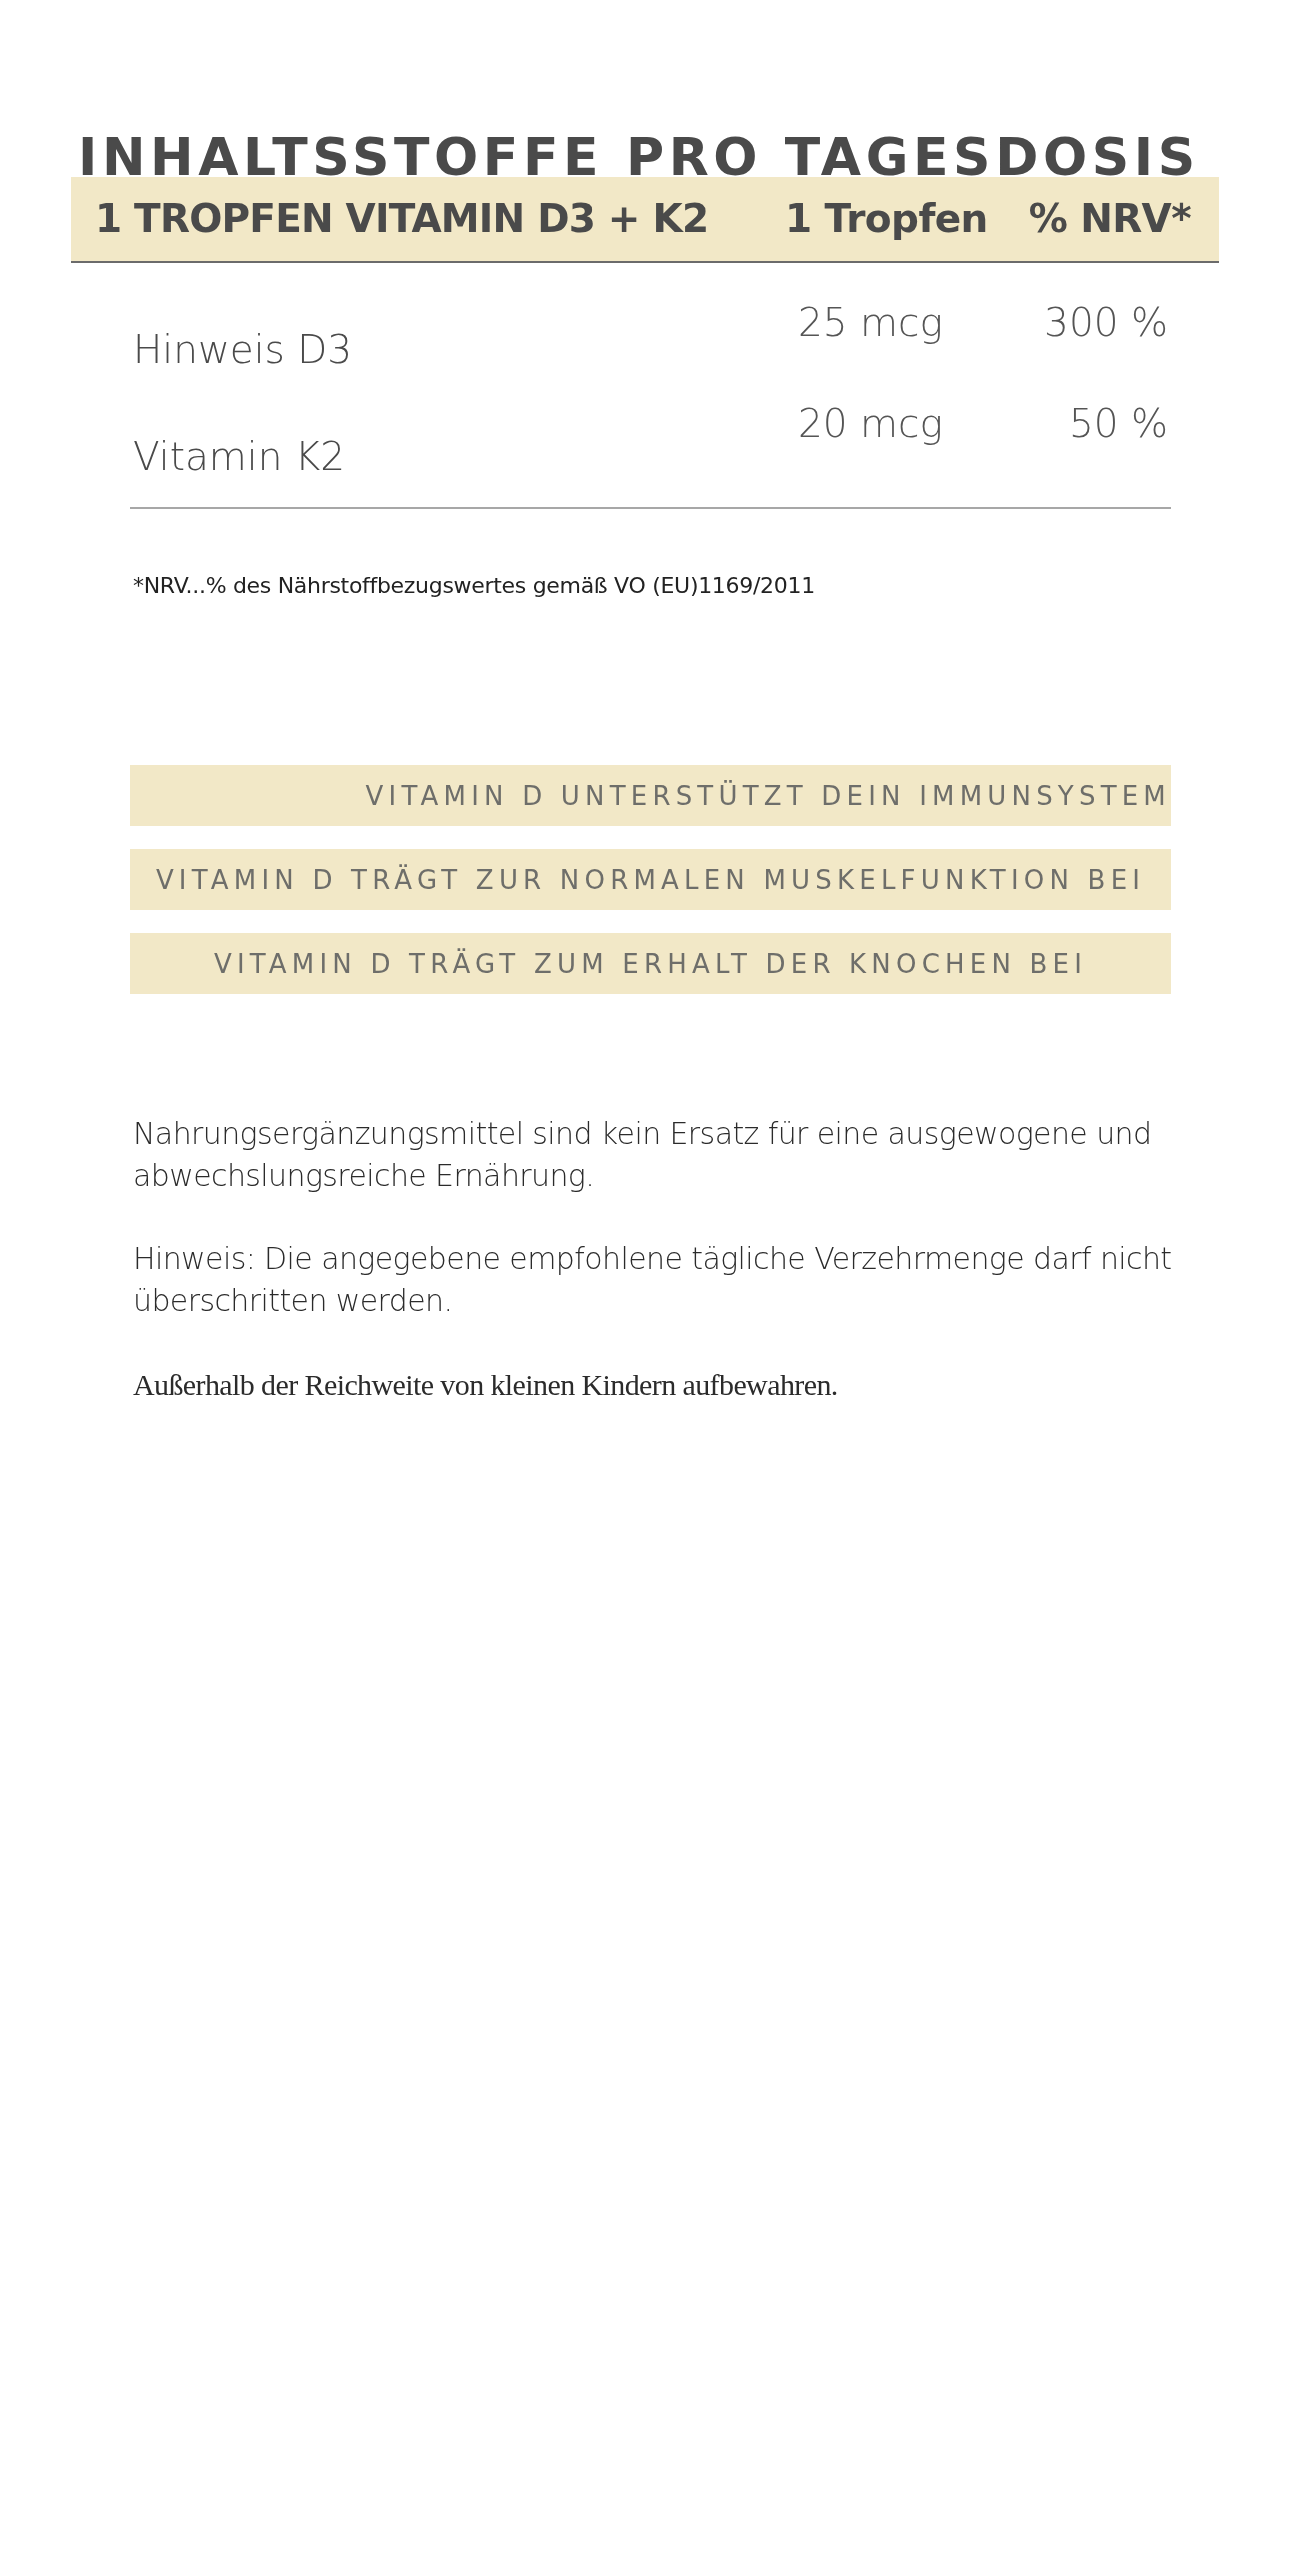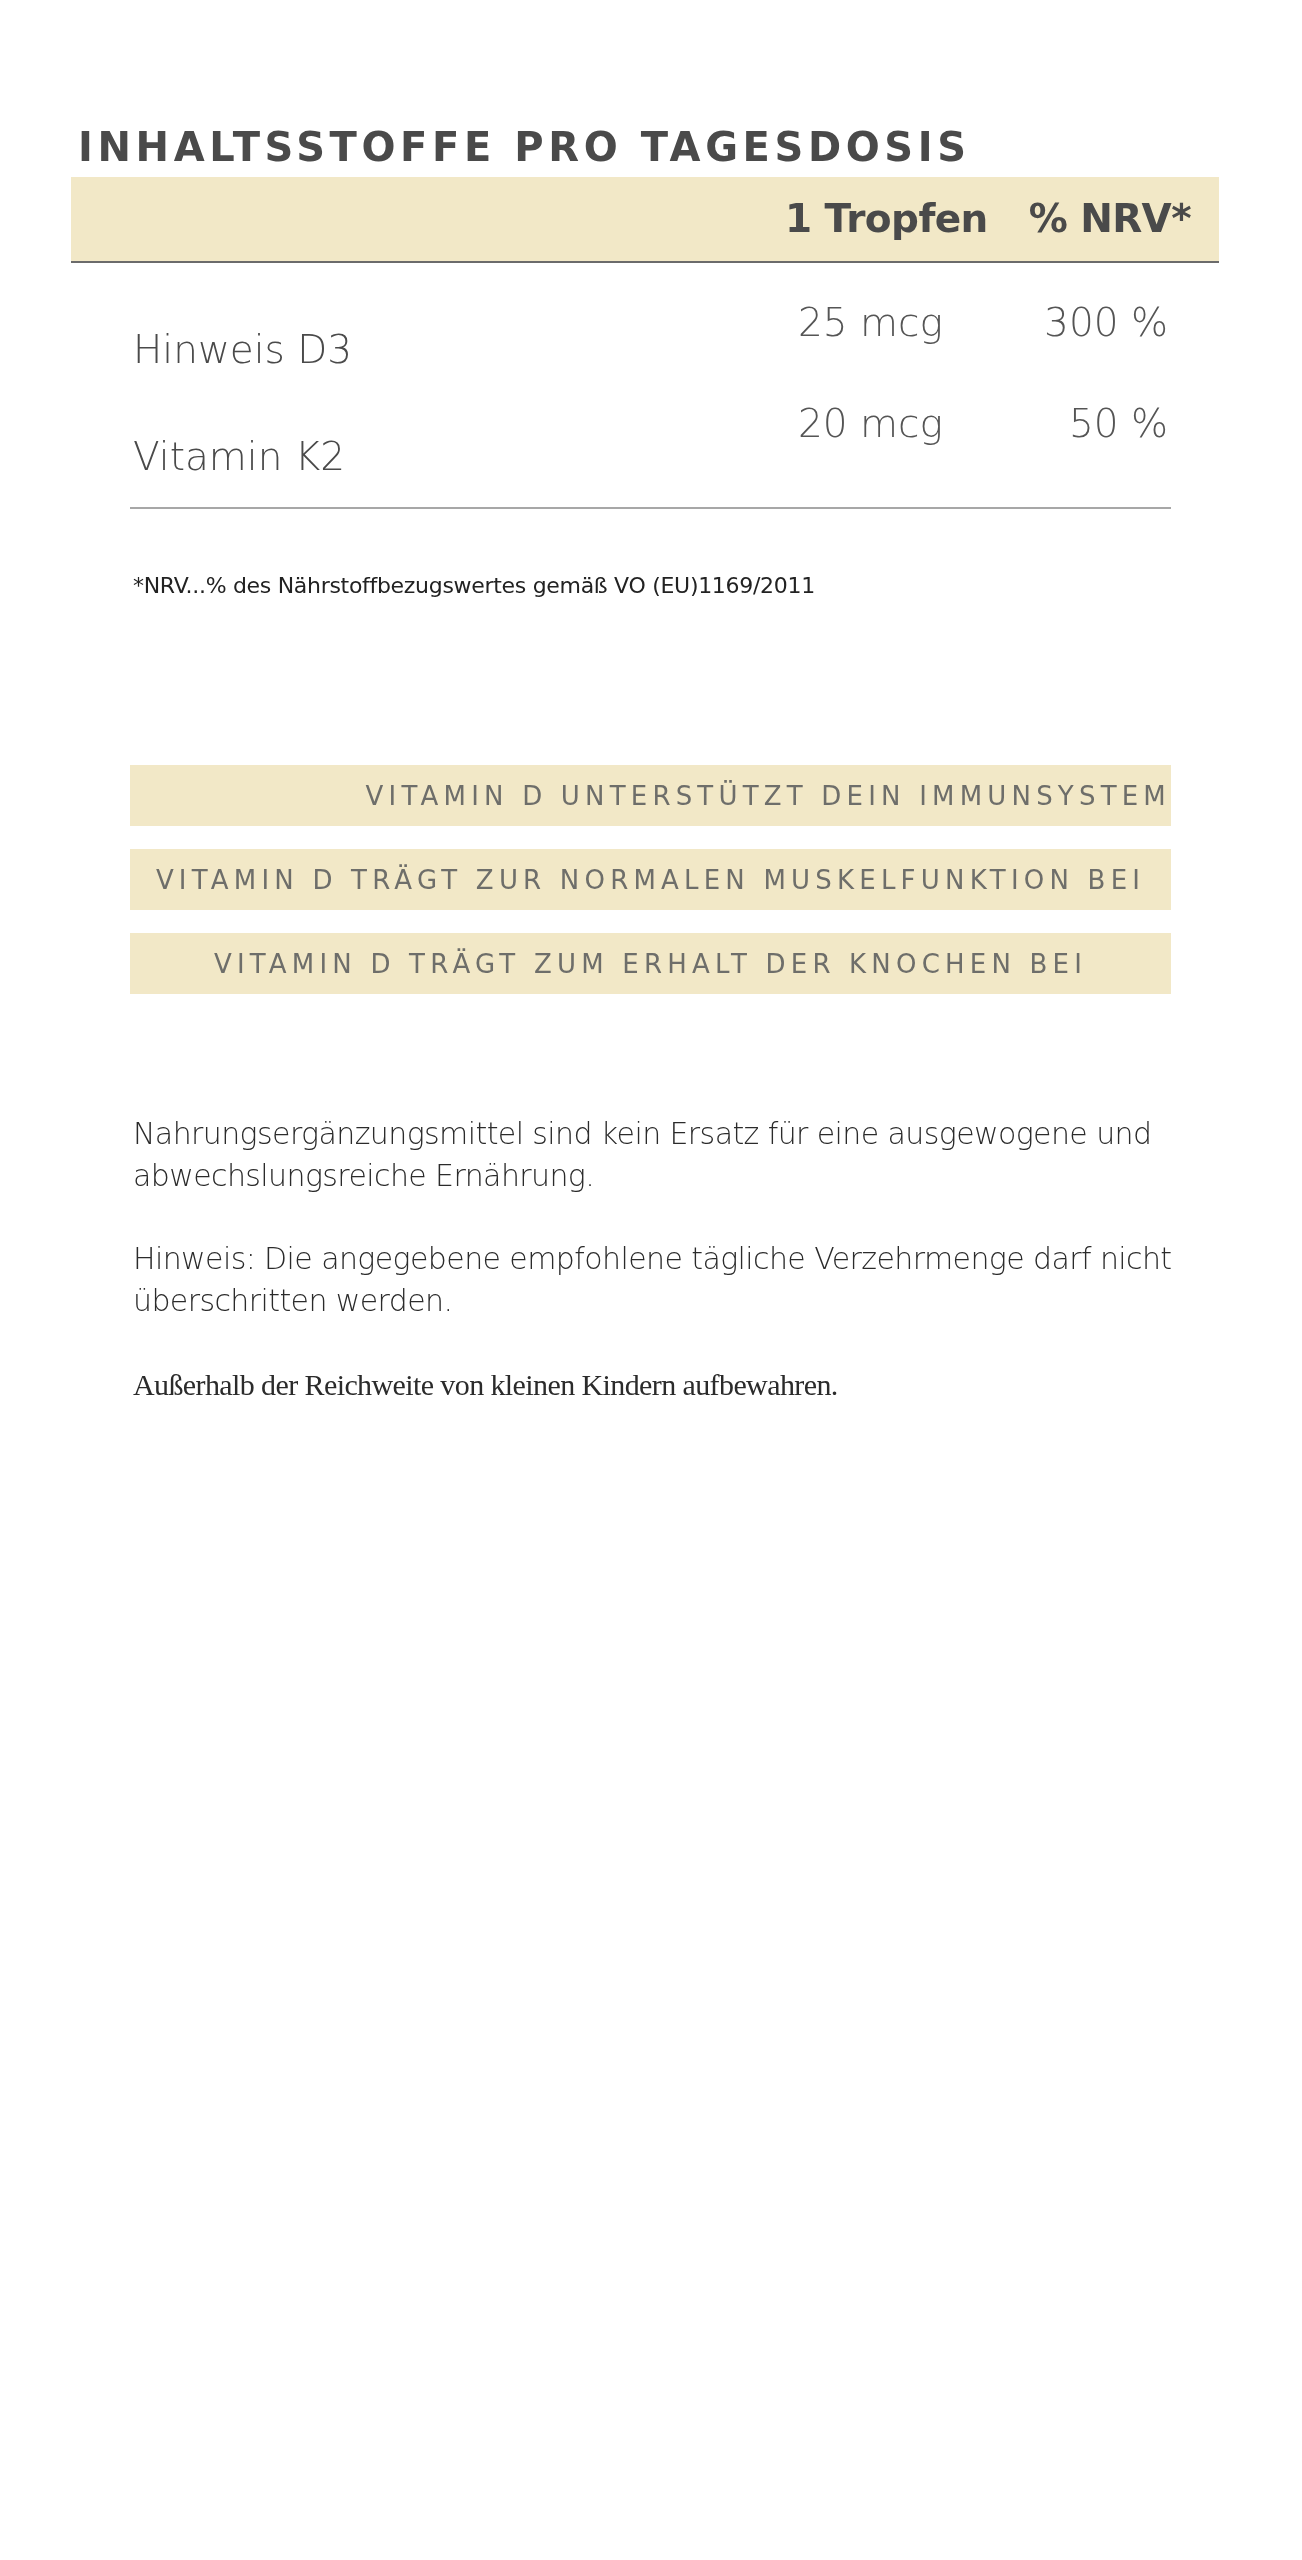--- a/index.html
+++ b/index.html
@@ -14,21 +14,21 @@
       overflow: hidden;
       font-family: "DejaVu Sans", "Liberation Sans", sans-serif;
       color: #4a4a4a;
     }
     .abs { position: absolute; }
 
     
     .section-title {
       left: 78px;
       top: 88px;
-      font-size: 40px;
+      font-size: 52px;
       font-weight: 600;
       letter-spacing: 4.6px;
       color: #4a4a4a;
       white-space: nowrap;
       line-height: 52px;
     }
 
     
     .table-header {
       left: 71px;
@@ -137,20 +137,21 @@
       color: #2b2b2b;
       letter-spacing: -0.6px;
     }
   </style>
 </head>
 <body>
 
 <h2 class="abs section-title">INHALTSSTOFFE PRO TAGESDOSIS</h2>
 
 <div class="abs table-header">
+  <span class="th th-product">1 TROPFEN VITAMIN D3 + K2</span>
   <span class="th th-dose">1 Tropfen</span>
   <span class="th th-nrv">% NRV*</span>
 </div>
 
 <span class="abs row-name" style="top:326px;">Hinweis D3</span>
 <span class="abs row-amount" style="top:299px;">25 mcg</span>
 <span class="abs row-nrv" style="top:299px;">300 %</span>
 
 <span class="abs row-name" style="top:433px;">Vitamin K2</span>
 <span class="abs row-amount" style="top:400px;">20 mcg</span>

